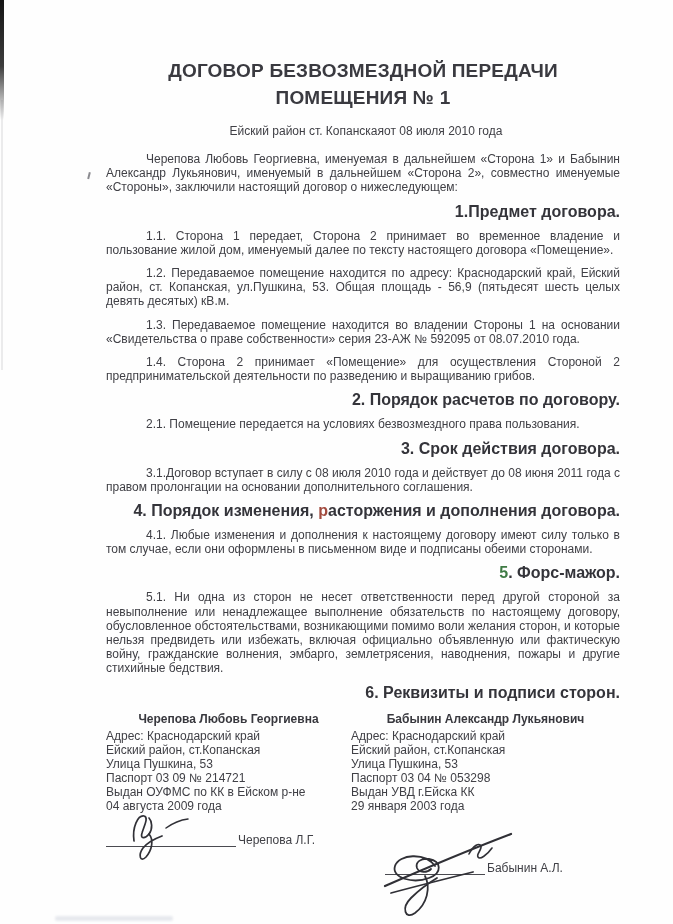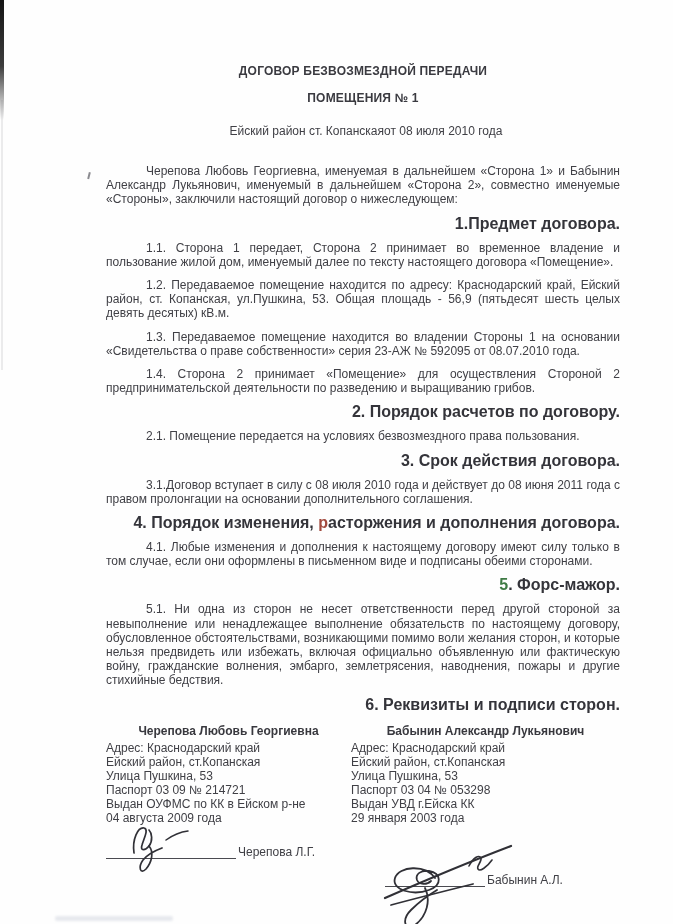--- a/index.html
+++ b/index.html
@@ -3,28 +3,28 @@
 <meta charset="utf-8">
 <style>
   html,body { margin:0; padding:0; background:#e9e9e9; }
   .page {
     position:relative; width:673px; height:924px; margin:0 auto;
     background:#fefefe; overflow:hidden;
     font-family:"Liberation Sans","DejaVu Sans",sans-serif;
     font-size:12px; color:#404046;
   }
   .content { position:absolute; left:106px; top:0; width:514px; }
-  .title { text-align:center; font-weight:bold; font-size:12px; letter-spacing:.2px; color:#3a3a40; line-height:14px; }
+  .title { text-align:center; font-weight:bold; font-size:19px; letter-spacing:.2px; color:#3a3a40; line-height:14px; }
   .t1 { margin-top:64px; }
   .t2 { margin-top:13px; }
   .meta-row { display:flex; justify-content:center; margin-top:19px; line-height:14px; }
   .meta-row .place { padding-left:6px; }
   .para { margin:9px 0; text-align:justify; line-height:14.2px; }
   .indent { text-indent:40px; }
-  .intro { margin-top:26px; margin-bottom:0; }
+  .intro { margin-top:14px; margin-bottom:0; }
   .sec { margin:10px 0; text-align:right; font-weight:bold; font-size:16px; color:#34343a; line-height:14px; }
   .accent-red { color:#a14a3e; }
   .accent-green { color:#3e7a44; }
   .parties { display:flex; margin-top:12px; }
   .party { width:245px; }
   .party.pright { flex:1; }
   .pname { font-weight:bold; text-align:center; margin-bottom:3px; line-height:14px; color:#38383e; }
   .pline { line-height:14px; white-space:nowrap; }
   .sig-row { display:flex; margin-top:20px; }
   .sig-cell { position:relative; width:245px; white-space:nowrap; }

